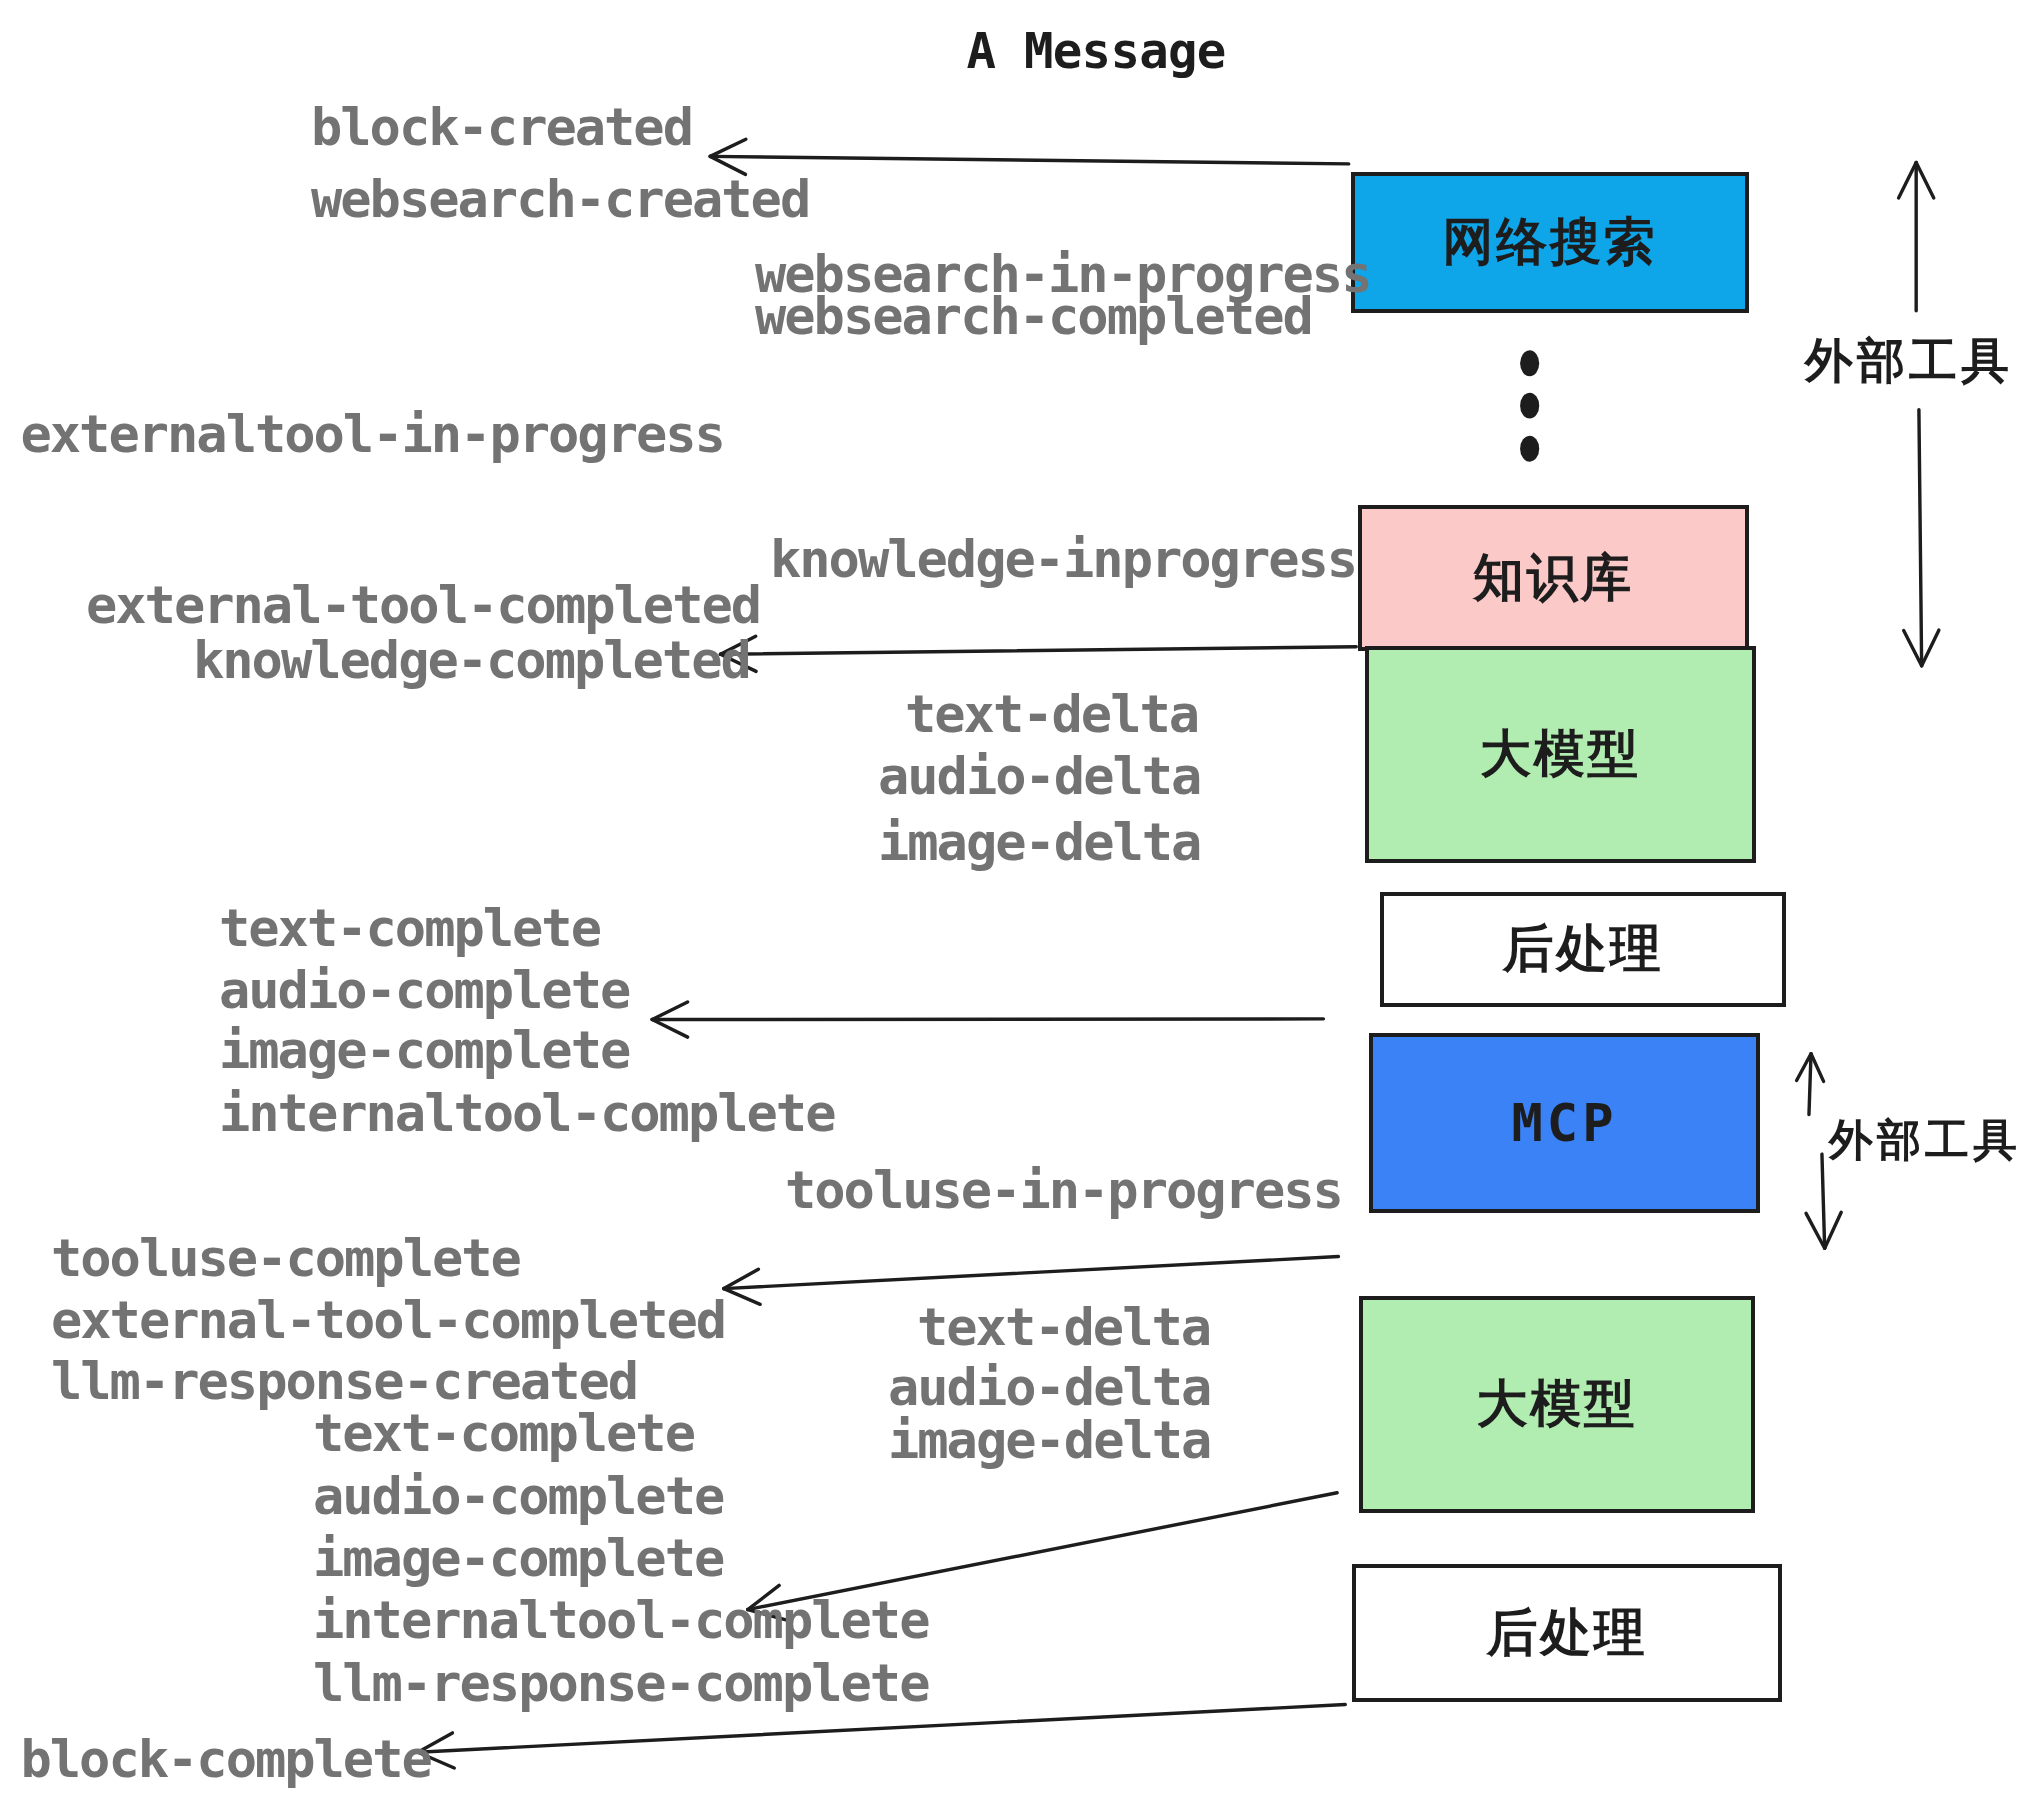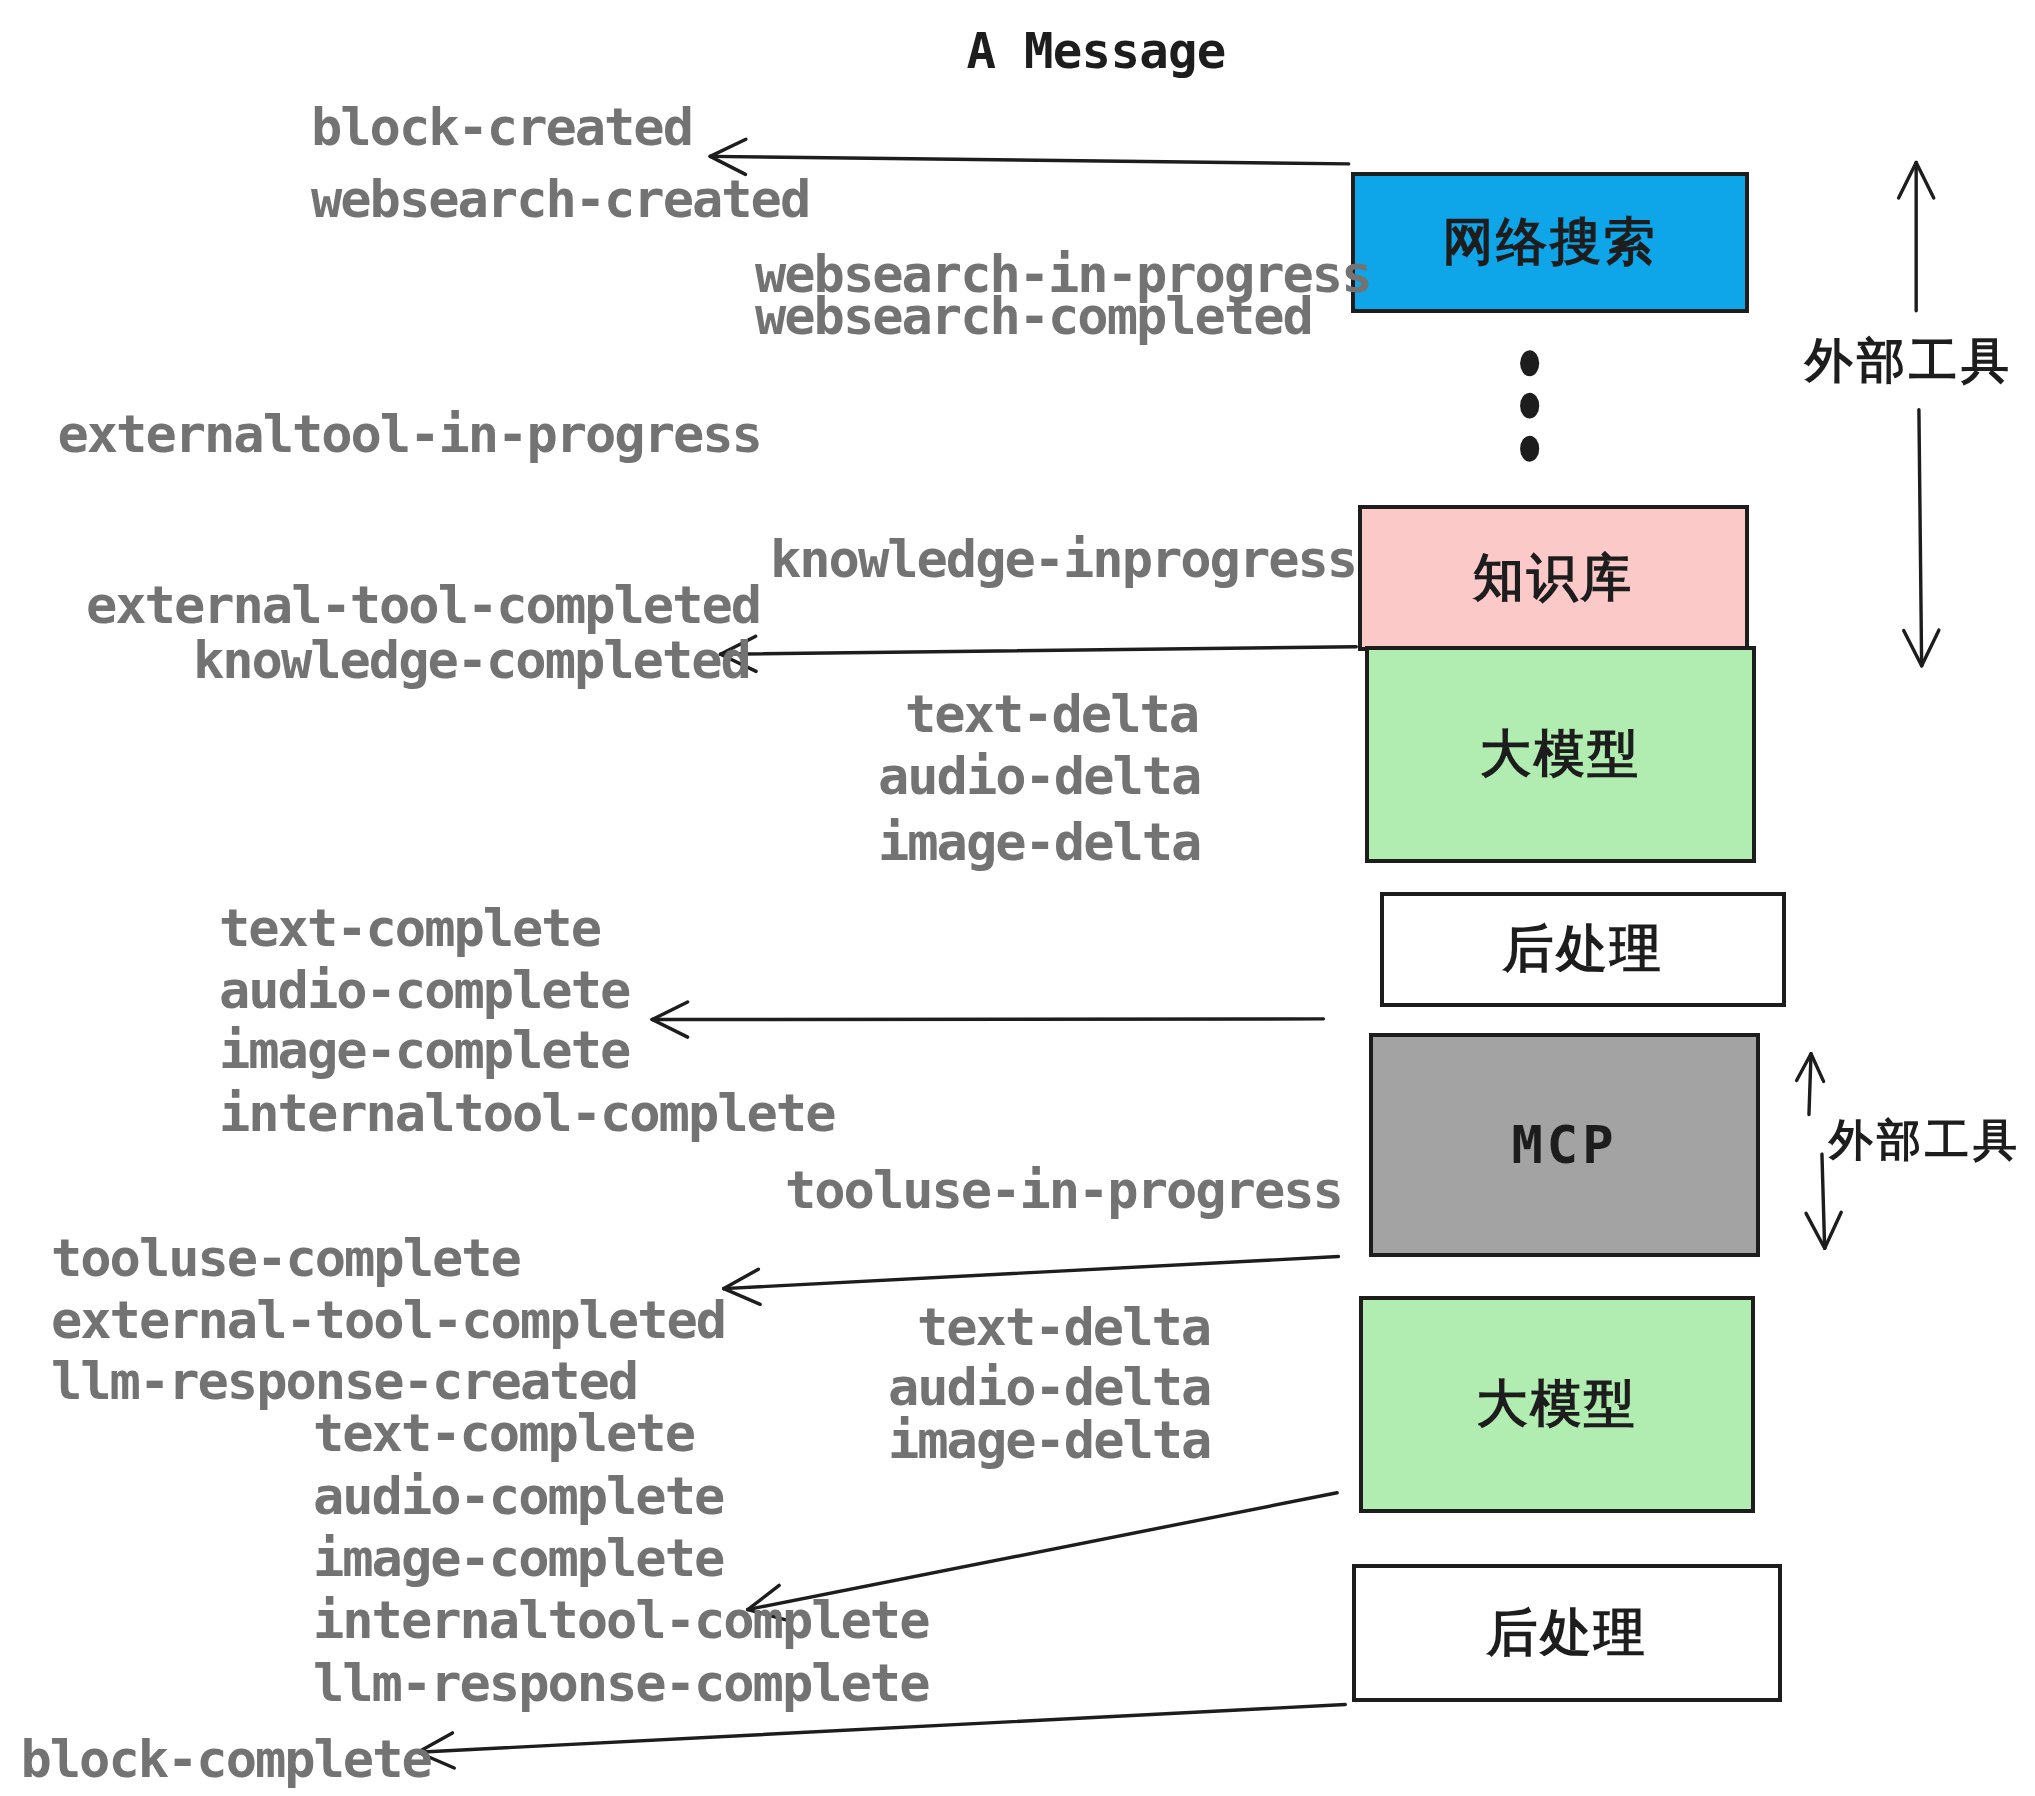--- a/index.html
+++ b/index.html
@@ -132,36 +132,36 @@
       </div>
       <div class="flow-box" style="left: 1358px; top: 505px; width: 391px; height: 146px; background: rgb(251, 201, 200);">
         <span class="box-label">知识库</span>
       </div>
       <div class="flow-box" style="left: 1365px; top: 646px; width: 391px; height: 217px; background: rgb(177, 236, 176);">
         <span class="box-label">大模型</span>
       </div>
       <div class="flow-box" style="left: 1380px; top: 892px; width: 406px; height: 115px; background: rgb(255, 255, 255);">
         <span class="box-label">后处理</span>
       </div>
-      <div class="flow-box mono-label" style="left: 1369px; top: 1033px; width: 391px; height: 224px; background: #a3a3a3;">
+      <div class="flow-box mono-label" style="left: 1369px; top: 1033px; width: 391px; height: 180px; background: #3b82f6;">
         <span class="box-label">MCP</span>
       </div>
       <div class="flow-box" style="left: 1359px; top: 1296px; width: 396px; height: 217px; background: rgb(177, 236, 176);">
         <span class="box-label">大模型</span>
       </div>
       <div class="flow-box" style="left: 1352px; top: 1564px; width: 430px; height: 138px; background: rgb(255, 255, 255);">
         <span class="box-label">后处理</span>
       </div>
     </div>
   <div id="events">
       <div class="event-label" style="left: 311px; top: 101px;">block-created</div>
       <div class="event-label" style="left: 311px; top: 173px;">websearch-created</div>
       <div class="event-label" style="left: 755px; top: 206px; margin-top: 42px;">websearch-in-progress</div>
       <div class="event-label" style="left: 755px; top: 290px;">websearch-completed</div>
-      <div class="event-label" style="left: 20.5px; top: 408px; margin-left: 37px;">externaltool-in-progress</div>
+      <div class="event-label" style="left: 20.5px; top: 408px;">externaltool-in-progress</div>
       <div class="event-label" style="left: 770px; top: 533px;">knowledge-inprogress</div>
       <div class="event-label" style="left: 86px; top: 579px;">external-tool-completed</div>
       <div class="event-label" style="left: 193px; top: 634px;">knowledge-completed</div>
       <div class="event-label" style="left: 905px; top: 688px;">text-delta</div>
       <div class="event-label" style="left: 878px; top: 750px;">audio-delta</div>
       <div class="event-label" style="left: 878px; top: 816px;">image-delta</div>
       <div class="event-label" style="left: 219px; top: 902px;">text-complete</div>
       <div class="event-label" style="left: 219px; top: 964px;">audio-complete</div>
       <div class="event-label" style="left: 219px; top: 1024px;">image-complete</div>
       <div class="event-label" style="left: 219px; top: 1087px;">internaltool-complete</div>

